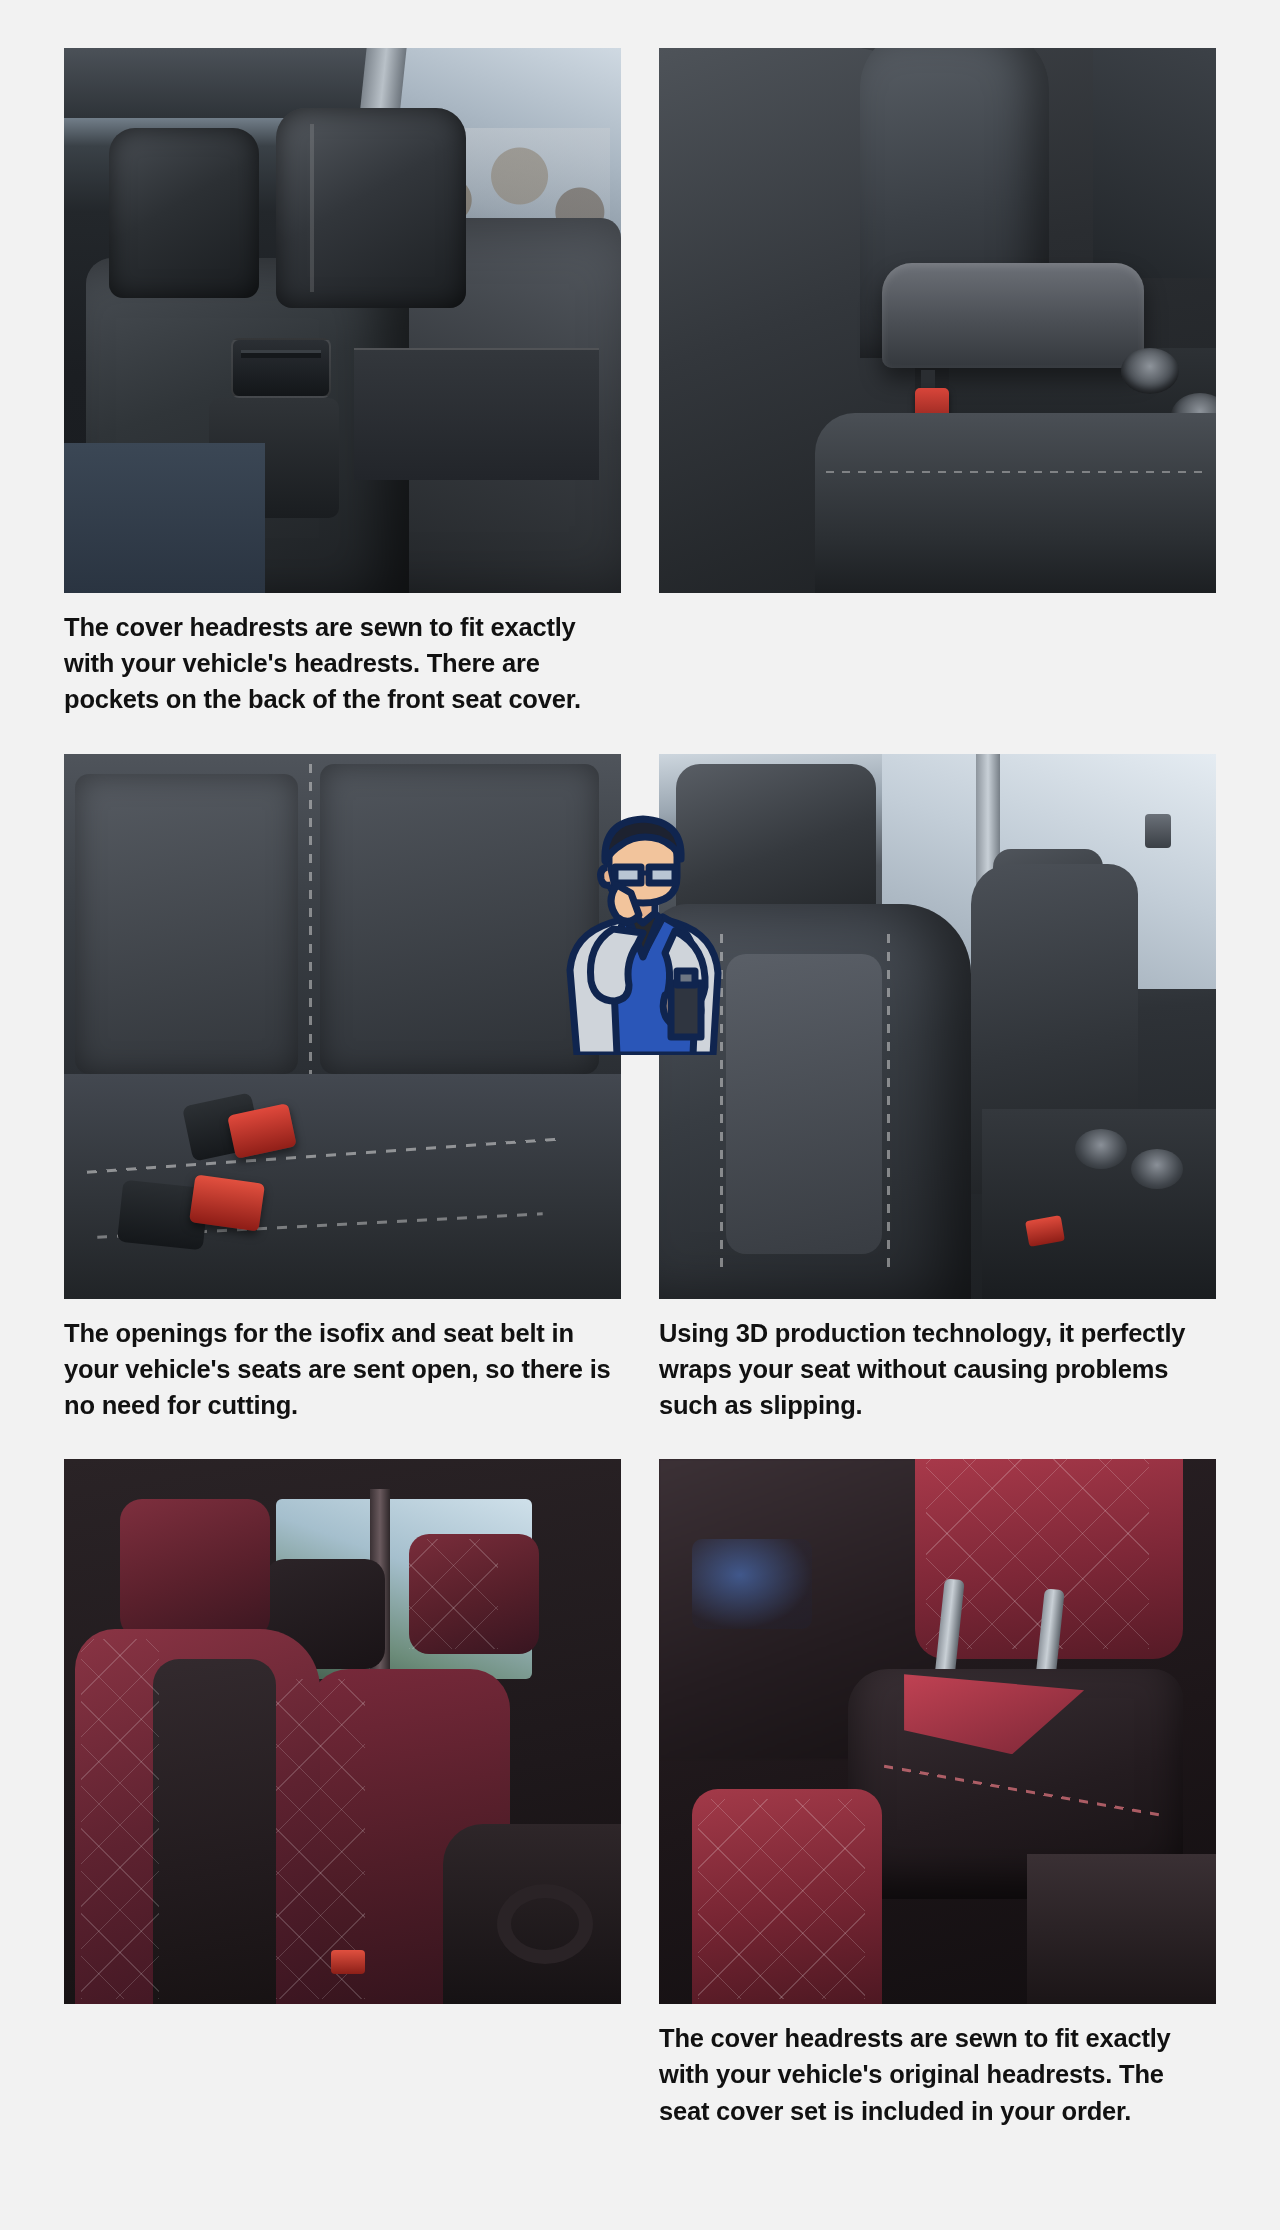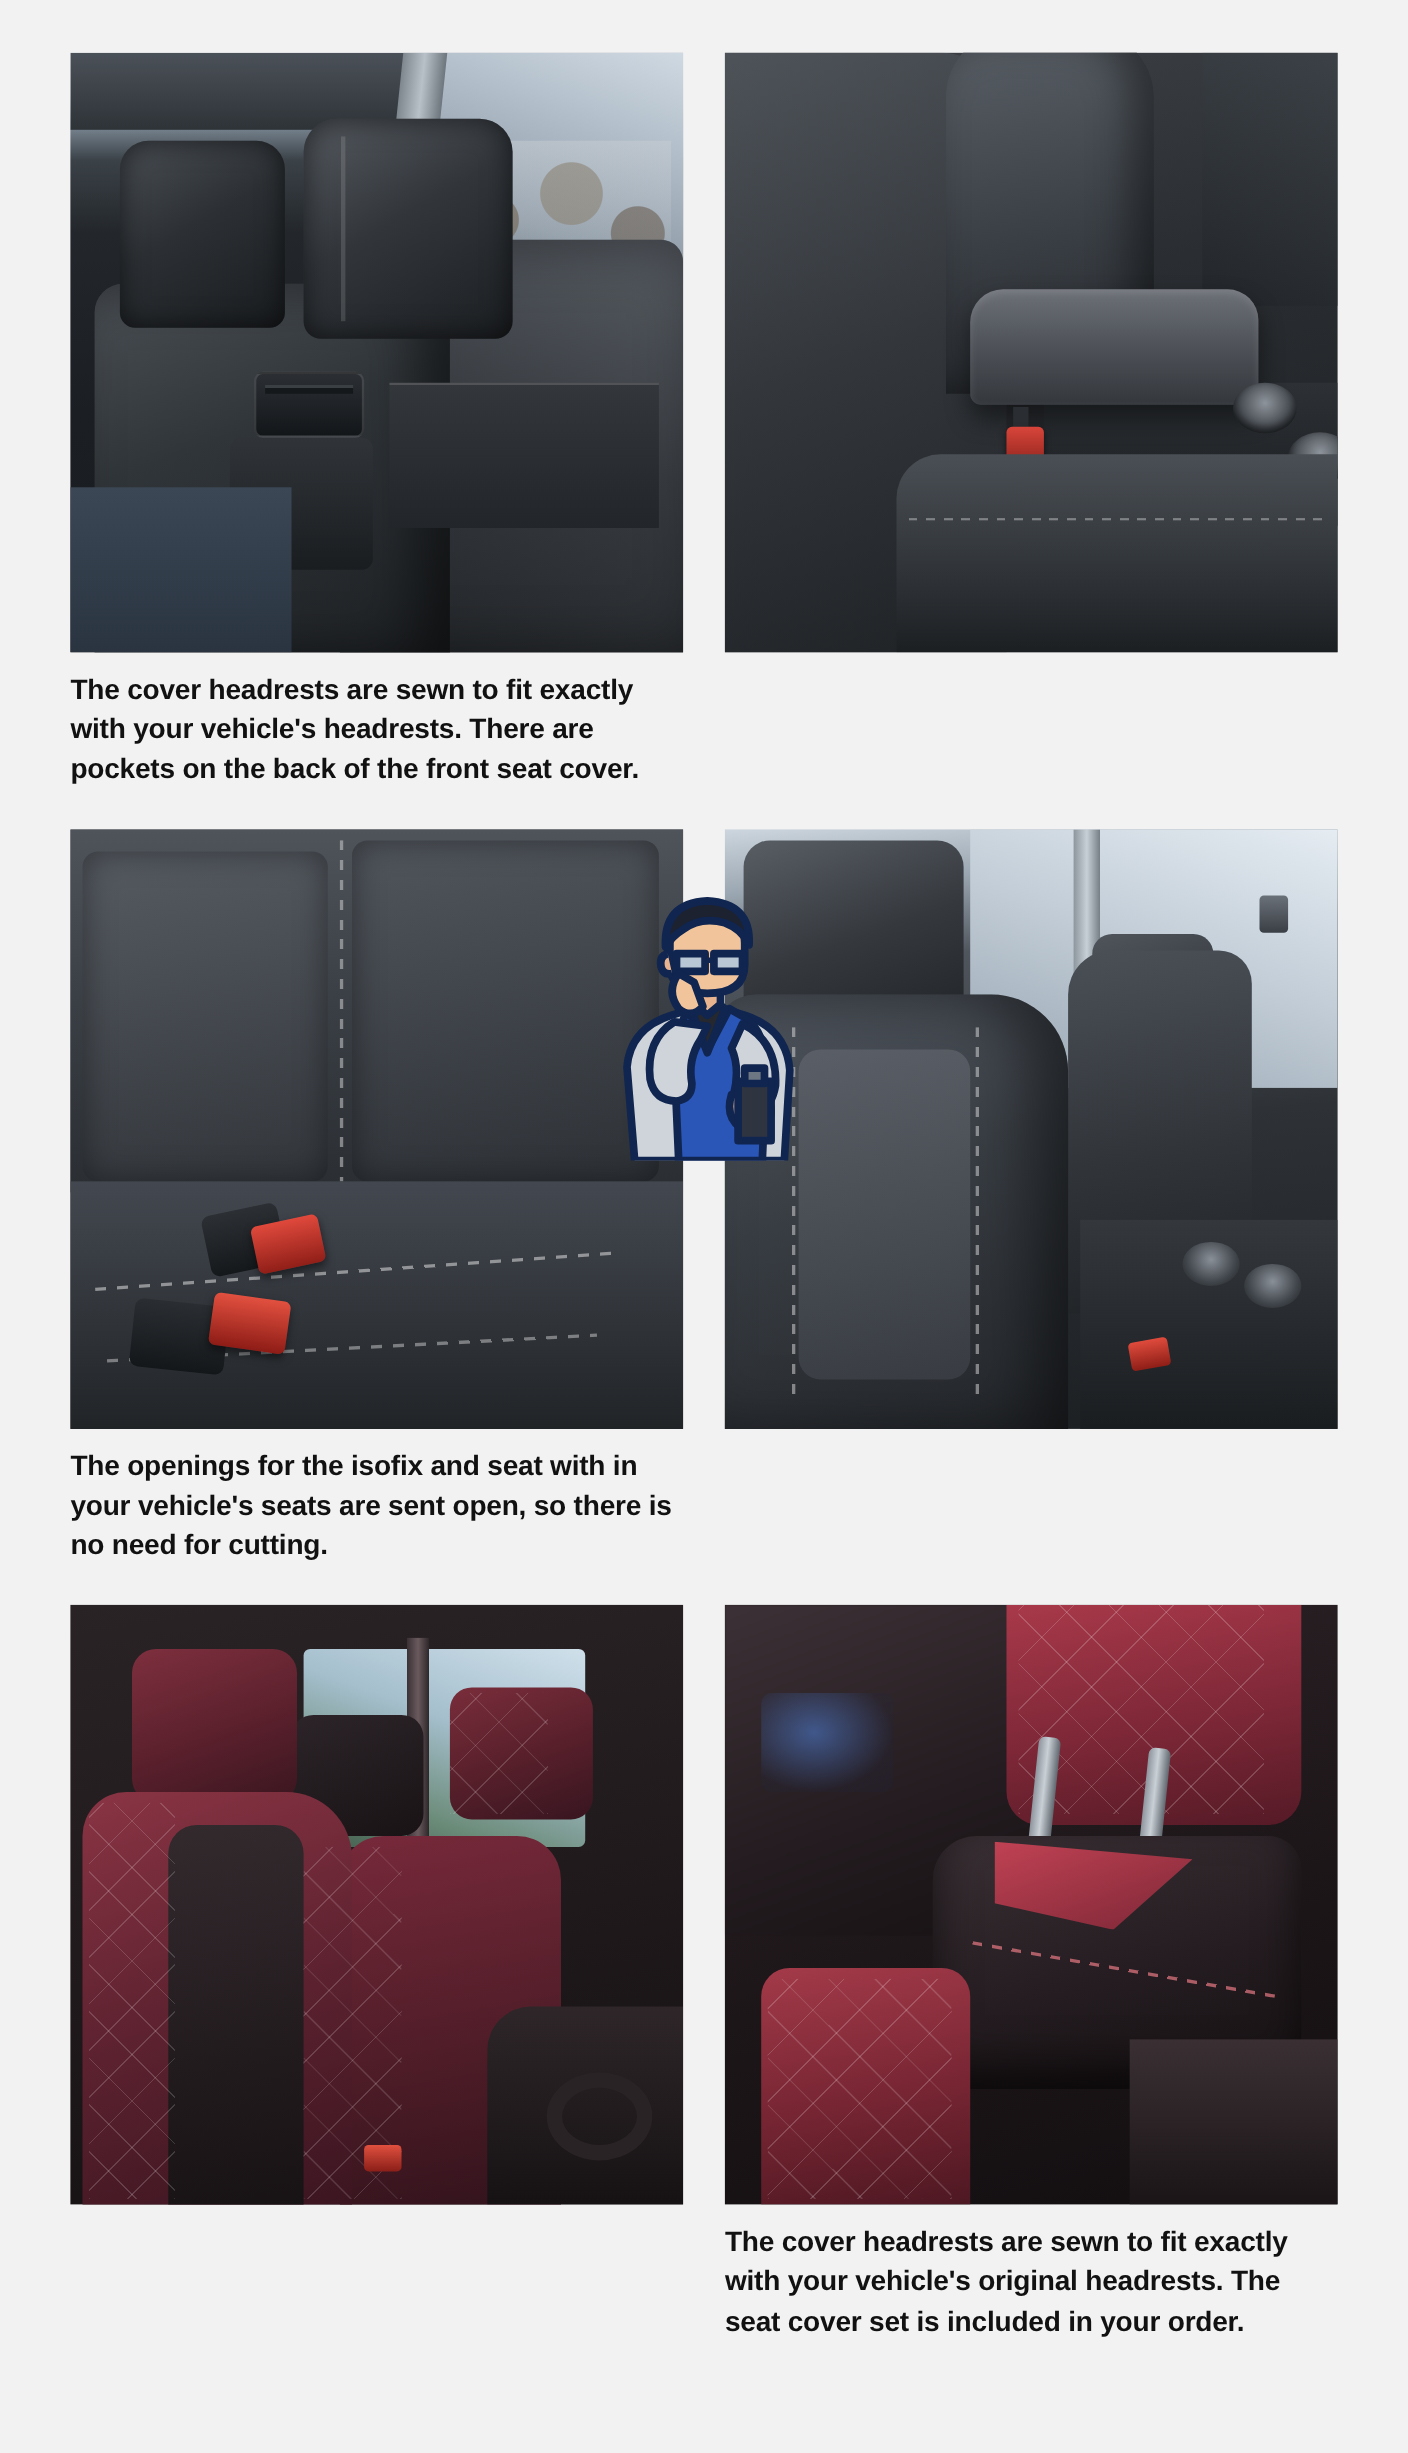--- a/index.html
+++ b/index.html
@@ -536,40 +536,41 @@
         <div class="panelR"></div>
         <div class="seamv" style="left:44%"></div>
         <div class="cushion"></div>
         <div class="stitchA"></div>
         <div class="stitchB"></div>
         <div class="anchorA"></div>
         <div class="buckleA"></div>
         <div class="anchorB"></div>
         <div class="buckleB"></div>
       </div>
-      <div class="caption">The openings for the isofix and seat with in your vehicle's seats are sent open, so there is no need for cutting.</div>
+      <div class="caption">The openings for the isofix and seat belt in your vehicle's seats are sent open, so there is no need for cutting.</div>
     </div>
 
     <div class="cell">
       <div class="photo p4">
         <div class="glass"></div>
         <div class="glassfr"></div>
         <div class="rearhr"></div>
         <div class="rearseat"></div>
         <div class="hdrest"></div>
         <div class="seatbig"></div>
         <div class="insert"></div>
         <div class="stitchv" style="left:11%"></div>
         <div class="stitchv" style="left:41%"></div>
         <div class="consol"></div>
         <div class="cupA"></div>
         <div class="cupB"></div>
         <div class="redbuckle"></div>
         <div class="hook"></div>
       </div>
+      <div class="caption">Using 3D production technology, it perfectly wraps your seat without causing problems such as slipping.</div>
     </div>
 
     <div class="cell">
       <div class="photo p5">
         <div class="win"></div>
         <div class="winpost"></div>
         <div class="hdR"></div>
         <div class="quiltC"></div>
         <div class="hdC"></div>
         <div class="hdL"></div>

